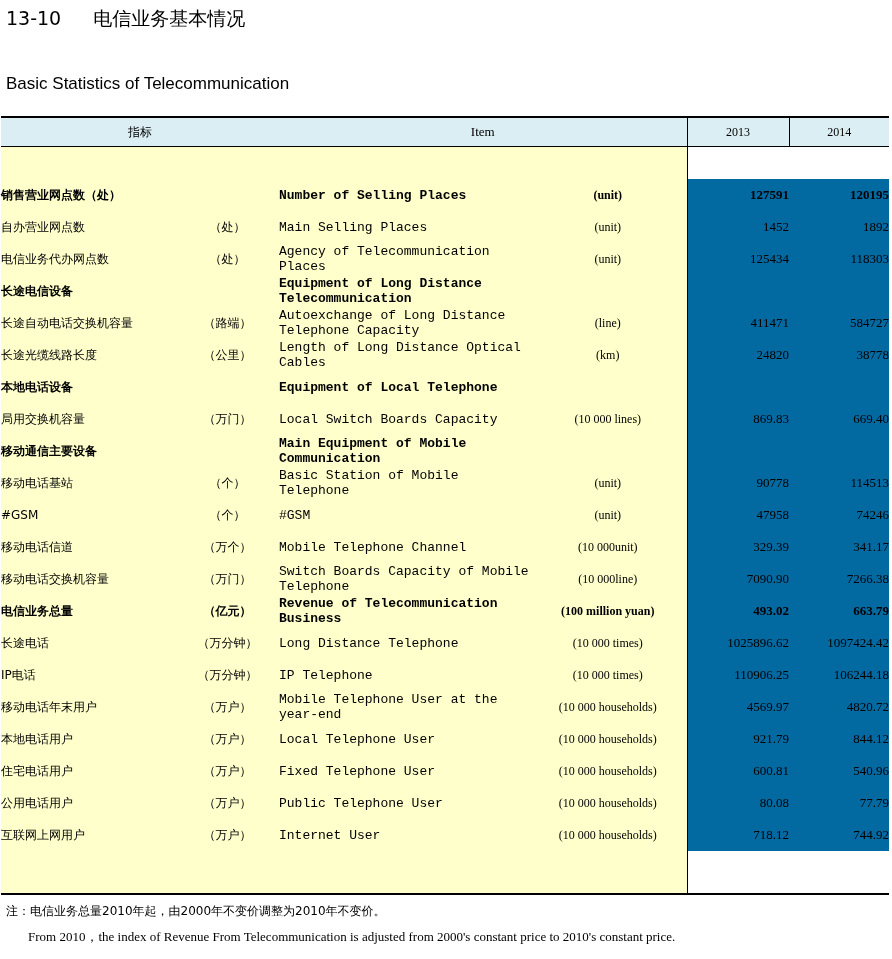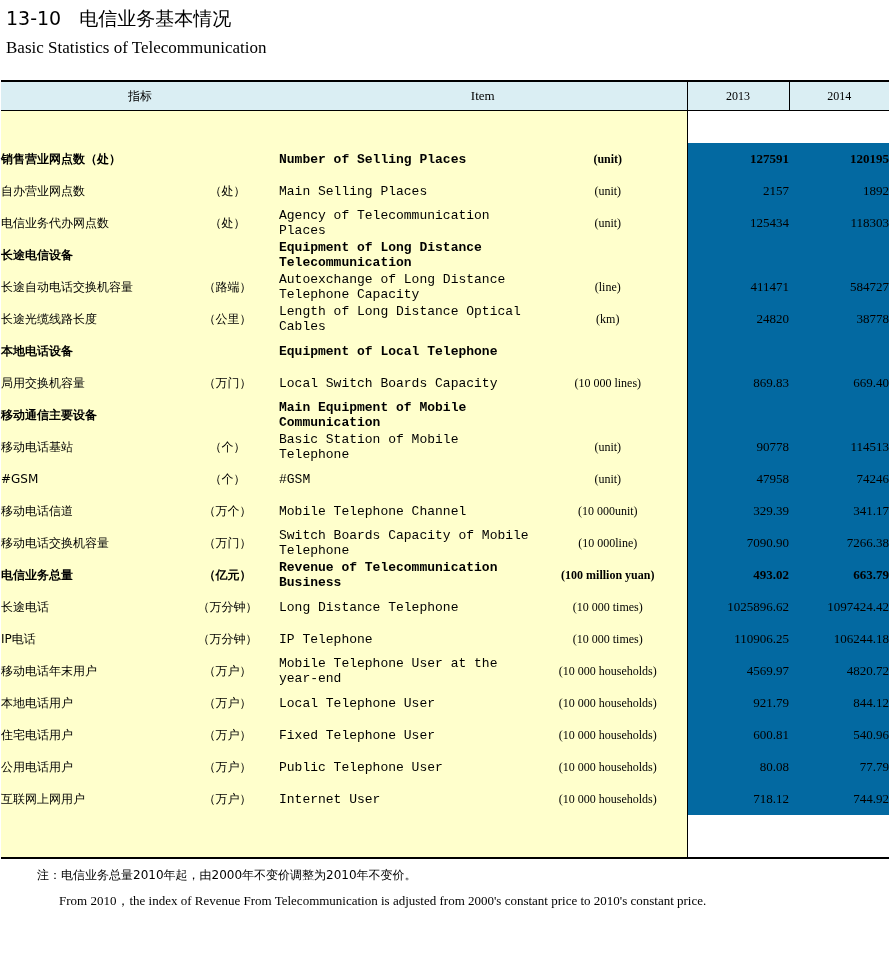--- a/index.html
+++ b/index.html
@@ -22,26 +22,27 @@
     box-sizing: border-box;
   }
   .title-cn {
     font-family: "DejaVu Sans", sans-serif;
     font-size: 19px;
     font-weight: normal;
     padding: 6px 0 0 6px;
     letter-spacing: 0px;
   }
   .title-cn .num {
-    margin-right: 18px;
+    margin-right: 32px;
   }
   .title-en {
-    font-family: Liberation Serif, serif;
+    font-family: Liberation Sans, sans-serif;
     font-size: 17px;
     padding: 6px 0 0 6px;
+    margin-top: 36px;
   }
   table.main {
     border-collapse: collapse;
     width: 748px;
     margin-top: 22px;
     margin-left: 1px;
     table-layout: fixed;
   }
   table.main th, table.main td {
     padding: 0;
@@ -122,22 +123,21 @@
   
   .tbl-bottom td {
     border-top: 2px solid #000;
     height: 0;
     padding: 0;
     font-size: 0;
     line-height: 0;
   }
   .notes {
     margin-top: 8px;
-    padding-left: 20px;
-    margin-left: 17px;
+    padding-left: 6px;
   }
   .note-cn {
     font-family: "DejaVu Sans", sans-serif;
     font-size: 12px;
     padding-bottom: 8px;
   }
   .note-en {
     font-family: "Liberation Serif", serif;
     font-size: 13px;
     padding-left: 22px;
@@ -187,21 +187,21 @@
         <td class="body-cell c-unit-en en-bold">(unit)</td>
         <td class="c-v bold">127591</td>
         <td class="c-v last bold">120195</td>
       </tr>
 
       <tr>
         <td class="body-cell c-label indent1">自办营业网点数</td>
         <td class="body-cell c-unit-cn">（处）</td>
         <td class="body-cell c-en indent1">Main Selling Places</td>
         <td class="body-cell c-unit-en">(unit)</td>
-        <td class="c-v">2157</td>
+        <td class="c-v">1452</td>
         <td class="c-v last">1892</td>
       </tr>
 
       <tr>
         <td class="body-cell c-label indent1">电信业务代办网点数</td>
         <td class="body-cell c-unit-cn">（处）</td>
         <td class="body-cell c-en indent1">Agency of Telecommunication Places</td>
         <td class="body-cell c-unit-en">(unit)</td>
         <td class="c-v">125434</td>
         <td class="c-v last">118303</td>

